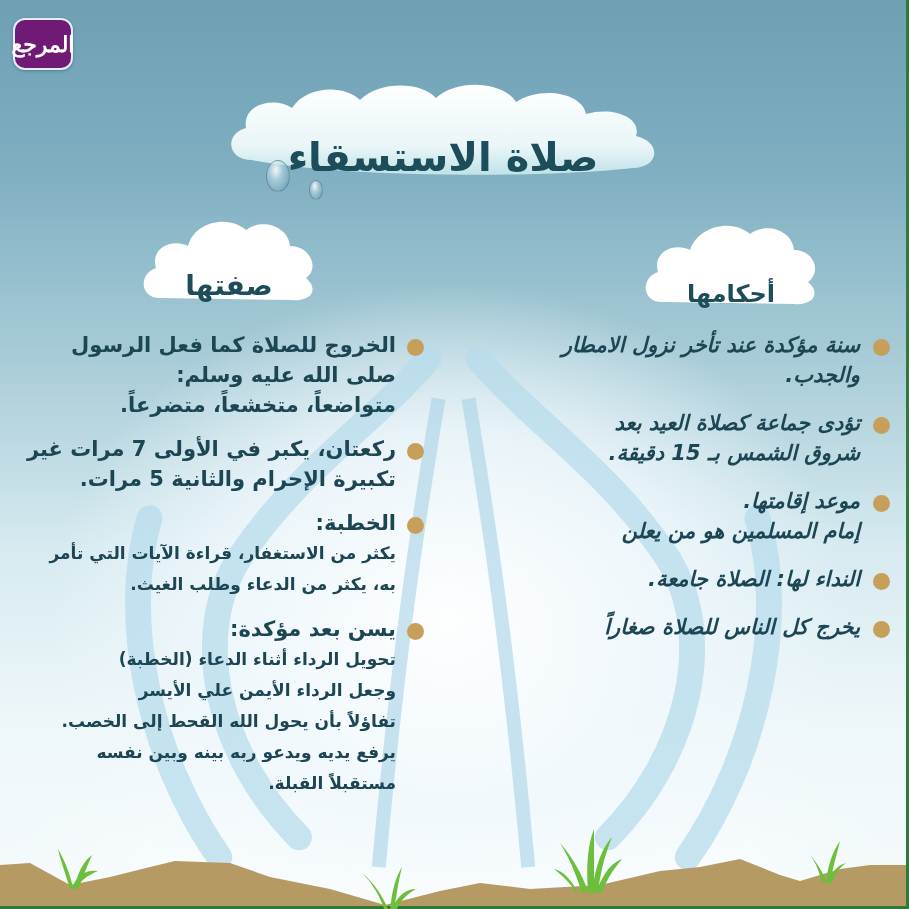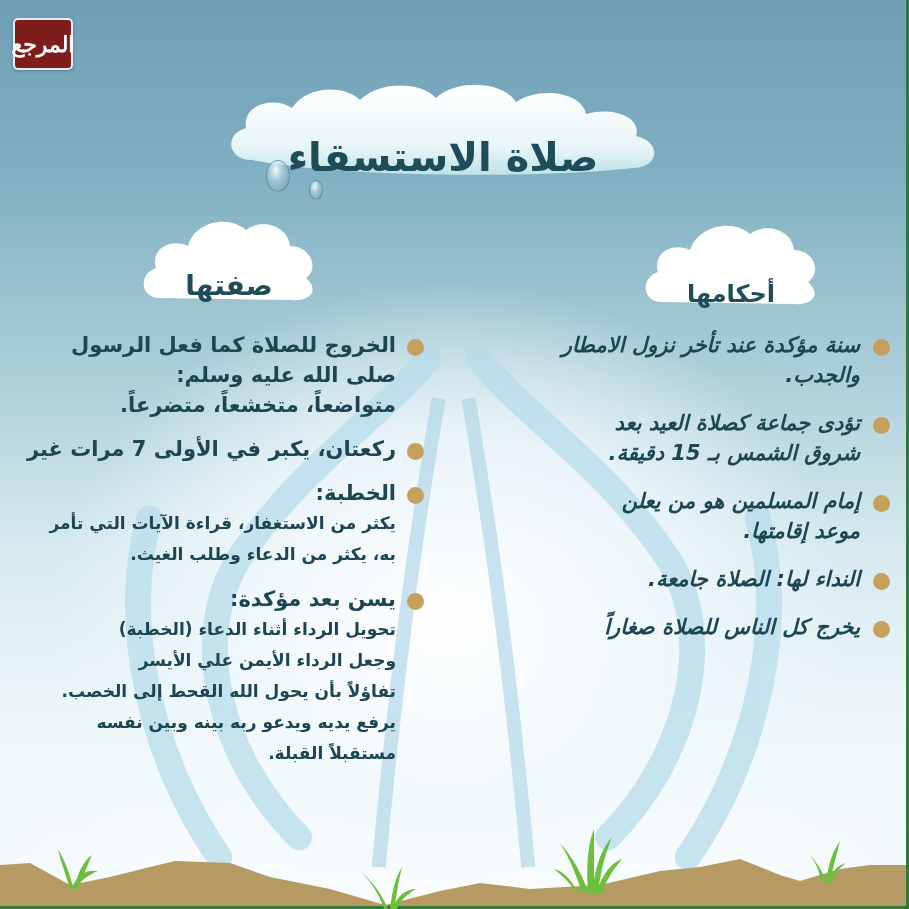--- a/index.html
+++ b/index.html
@@ -11,21 +11,21 @@
       radial-gradient(ellipse 500px 420px at 450px 620px, rgba(255,255,255,0.95) 0%, rgba(240,248,252,0.85) 45%, rgba(200,228,238,0) 80%),
       radial-gradient(ellipse 700px 300px at 450px 900px, rgba(255,255,255,0.9) 0%, rgba(255,255,255,0) 70%),
       linear-gradient(180deg, #6e9fb3 0%, #7eaec0 18%, #a5cad6 38%, #d6eaf0 60%, #eef7fa 80%, #f4fafc 100%);
     border-right: 3px solid #2f7a3b;
   }
   .hands {
     position: absolute; inset: 0; pointer-events: none;
   }
   .logo {
     position: absolute; left: 13px; top: 18px; width: 60px; height: 52px;
-    background: #7f1d1d; border: 2px solid #dfeefa; border-radius: 5px;
+    background: #701a75; border: 2px solid #dfeefa; border-radius: 12px;
     display: flex; align-items: center; justify-content: center;
     color: #fff; font-family: "DejaVu Serif", serif; font-size: 22px; font-weight: bold;
     box-shadow: 0 1px 3px rgba(0,0,0,0.25);
   }
   .cloud {
     position: absolute;
     display: flex; align-items: flex-end; justify-content: center;
   }
   .cloud svg { position: absolute; inset: 0; width: 100%; height: 100%; }
   .cloud .label {
@@ -117,22 +117,22 @@
     <span class="text-lg">سنة مؤكدة عند تأخر نزول الامطار</span>
     <span class="text-lg">والجدب.</span>
   </div>
   <div class="item">
     <span class="bullet"></span>
     <span class="text-lg">تؤدى جماعة كصلاة العيد بعد</span>
     <span class="text-lg">شروق الشمس بـ 15 دقيقة.</span>
   </div>
   <div class="item">
     <span class="bullet"></span>
+    <span class="text-lg">موعد إقامتها.</span>
     <span class="text-lg">إمام المسلمين هو من يعلن</span>
-    <span class="text-lg">موعد إقامتها.</span>
   </div>
   <div class="item">
     <span class="bullet"></span>
     <span class="text-lg">النداء لها: الصلاة جامعة.</span>
   </div>
   <div class="item">
     <span class="bullet"></span>
     <span class="text-lg">يخرج كل الناس للصلاة صغاراً</span>
   </div>
 </div>
@@ -140,20 +140,21 @@
 <div class="column col-left">
   <div class="item">
     <span class="bullet"></span>
     <span class="text-lg">الخروج للصلاة كما فعل الرسول</span>
     <span class="text-lg">صلى الله عليه وسلم:</span>
     <span class="text-lg">متواضعاً، متخشعاً، متضرعاً.</span>
   </div>
   <div class="item">
     <span class="bullet"></span>
     <span class="text-lg">ركعتان، يكبر في الأولى 7 مرات غير</span>
+    <span class="text-lg">تكبيرة الإحرام والثانية 5 مرات.</span>
   </div>
   <div class="item">
     <span class="bullet"></span>
     <span class="text-lg">الخطبة:</span>
     <span class="text-md">يكثر من الاستغفار، قراءة الآيات التي تأمر</span>
     <span class="text-md">به، يكثر من الدعاء وطلب الغيث.</span>
   </div>
   <div class="item">
     <span class="bullet"></span>
     <span class="text-lg">يسن بعد مؤكدة:</span>

